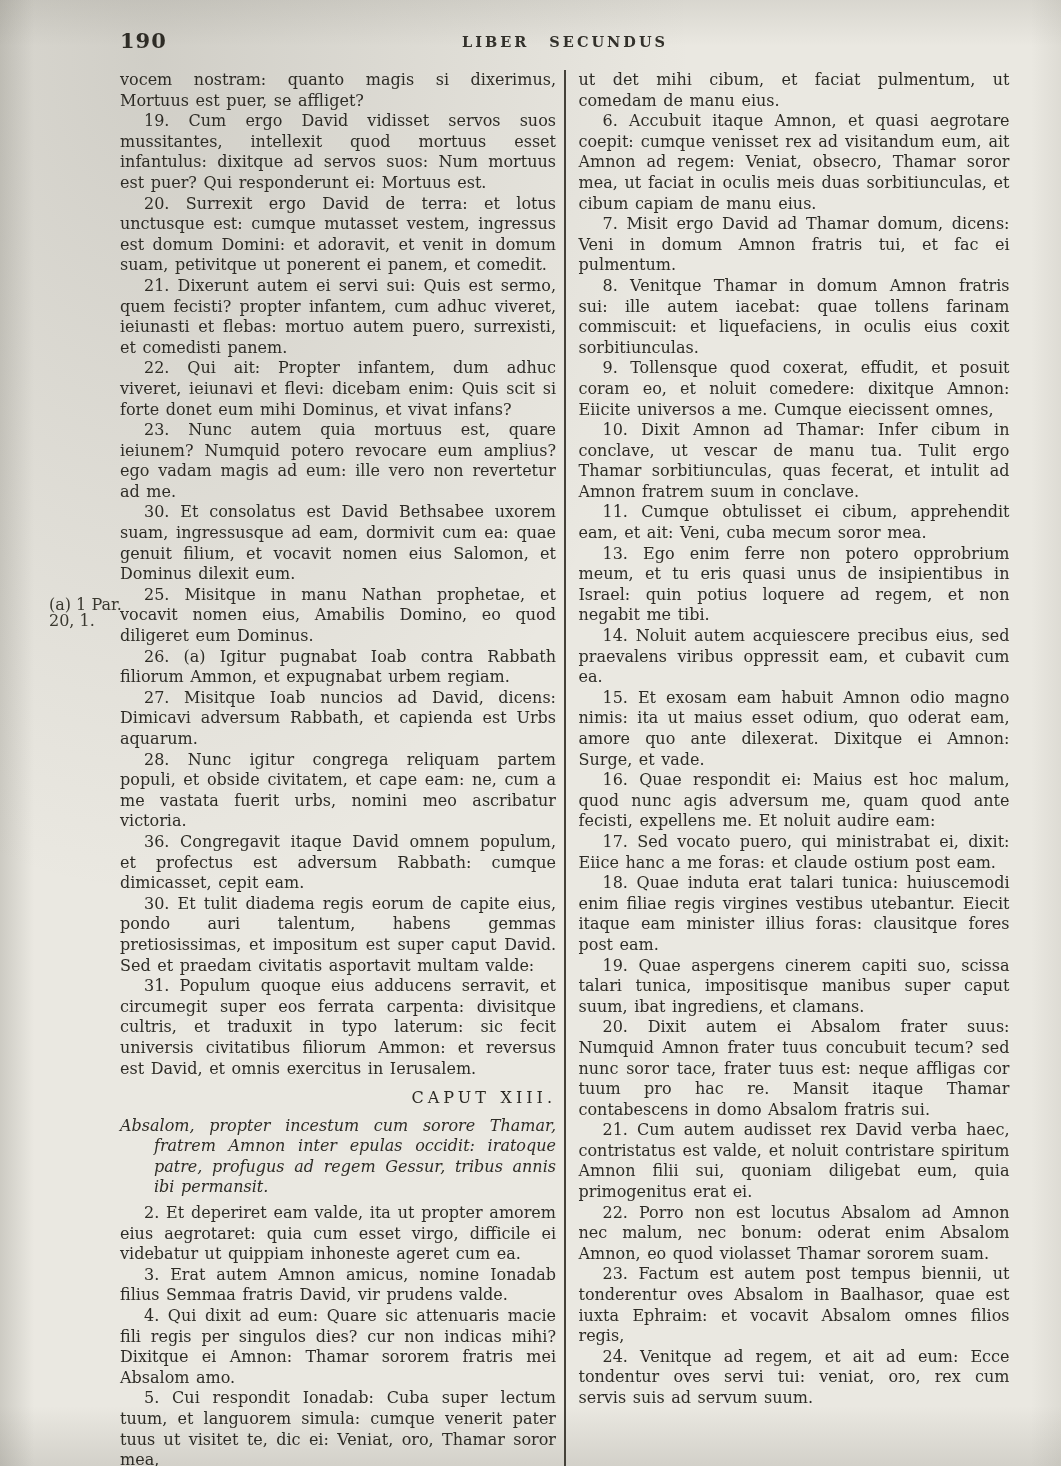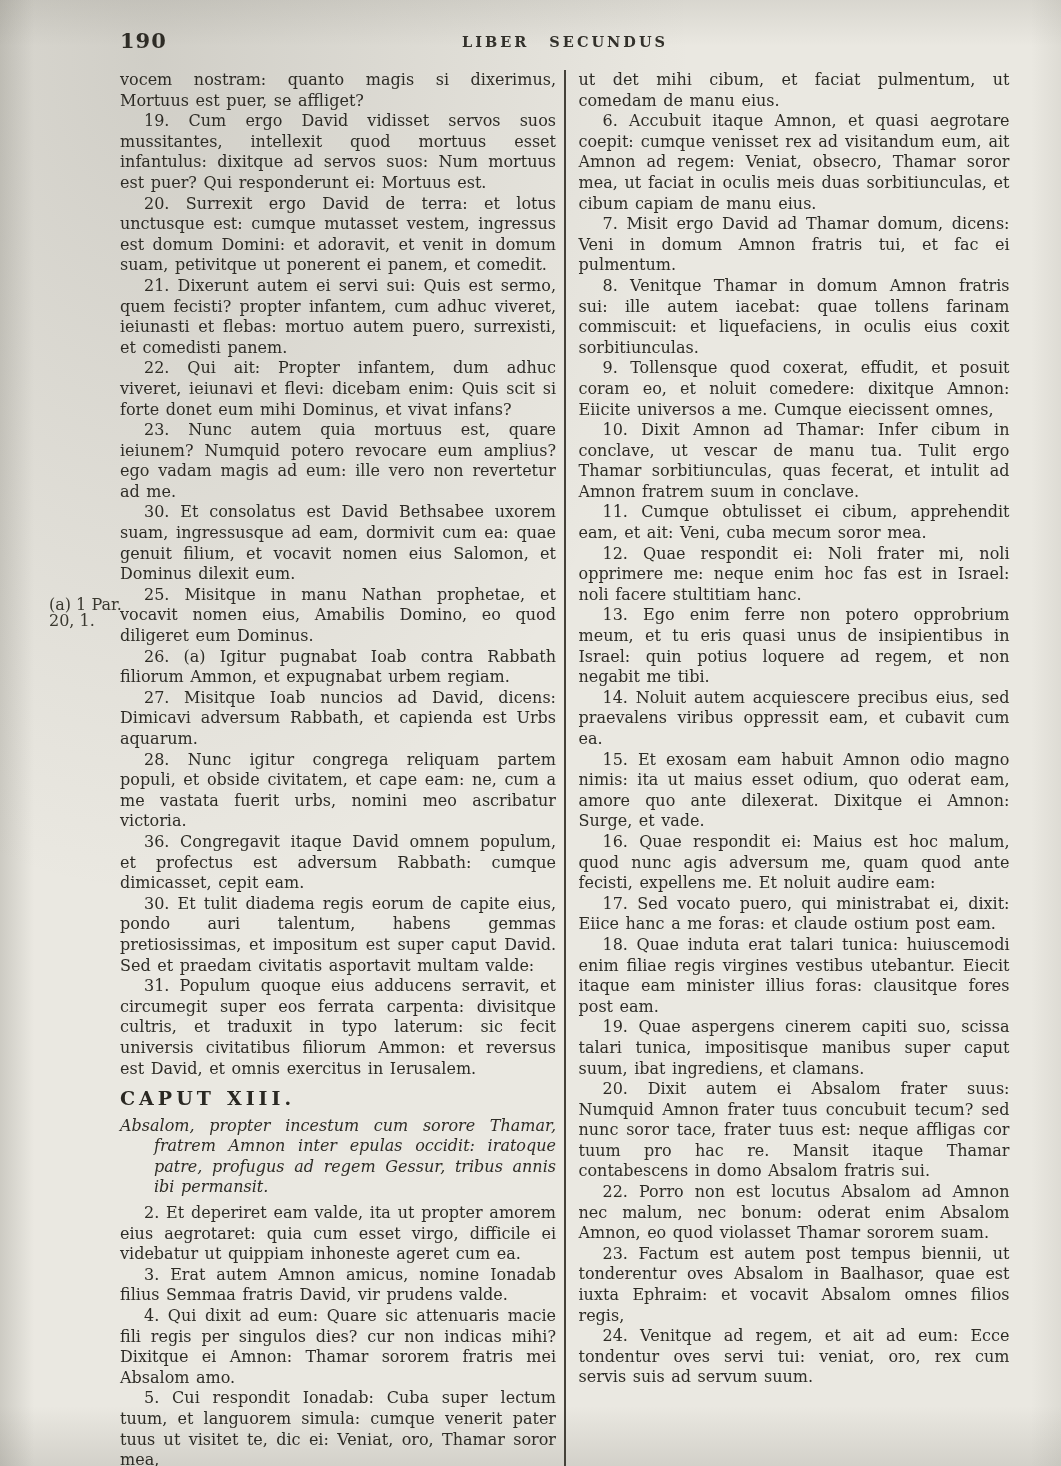--- a/index.html
+++ b/index.html
@@ -40,22 +40,22 @@
     font-size:16px;line-height:20.6px;
     text-align:justify;word-spacing:1.5px;
   }
   .col-left{width:436px;}
   .col-right{width:431px;}
   .divider{width:1.5px;background:#45423a;margin-left:8px;margin-right:13px;}
   .col p{margin:0;}
   .col p.verse{text-indent:24px;}
   .col p.continuation{text-indent:0;}
   .col p.heading{
-    text-indent:0;text-align:left;
-    font-weight:bold;font-size:19px;letter-spacing:4px;
+    text-indent:0;text-align:right;
+    font-weight:normal;font-size:16px;letter-spacing:4px;
     margin:9px 0 7px 0;color:#2a2822;
   }
   .col p.summary{
     font-style:italic;
     padding-left:34px;text-indent:-34px;
     margin-bottom:5px;
   }
 </style>
 </head>
 <body>
@@ -97,28 +97,28 @@
       </div>
     <div class="divider"></div>
     <div class="col col-right">
         <p class="continuation">ut det mihi cibum, et faciat pulmentum, ut comedam de manu eius.</p>
         <p class="verse">6. Accubuit itaque Amnon, et quasi aegrotare coepit: cumque venisset rex ad visitandum eum, ait Amnon ad regem: Veniat, obsecro, Thamar soror mea, ut faciat in oculis meis duas sorbitiunculas, et cibum capiam de manu eius.</p>
         <p class="verse">7. Misit ergo David ad Thamar domum, dicens: Veni in domum Amnon fratris tui, et fac ei pulmentum.</p>
         <p class="verse">8. Venitque Thamar in domum Amnon fratris sui: ille autem iacebat: quae tollens farinam commiscuit: et liquefaciens, in oculis eius coxit sorbitiunculas.</p>
         <p class="verse">9. Tollensque quod coxerat, effudit, et posuit coram eo, et noluit comedere: dixitque Amnon: Eiicite universos a me. Cumque eiecissent omnes,</p>
         <p class="verse">10. Dixit Amnon ad Thamar: Infer cibum in conclave, ut vescar de manu tua. Tulit ergo Thamar sorbitiunculas, quas fecerat, et intulit ad Amnon fratrem suum in conclave.</p>
         <p class="verse">11. Cumque obtulisset ei cibum, apprehendit eam, et ait: Veni, cuba mecum soror mea.</p>
-        <p class="verse">12. Quae respondit ei: Noli frater mi, noli opprimere me: neque enim hoc fas est in Israel: noli facere stultitiam hanc.</p>
         <p class="verse">13. Ego enim ferre non potero opprobrium meum, et tu eris quasi unus de insipientibus in Israel: quin potius loquere ad regem, et non negabit me tibi.</p>
         <p class="verse">14. Noluit autem acquiescere precibus eius, sed praevalens viribus oppressit eam, et cubavit cum ea.</p>
         <p class="verse">15. Et exosam eam habuit Amnon odio magno nimis: ita ut maius esset odium, quo oderat eam, amore quo ante dilexerat. Dixitque ei Amnon: Surge, et vade.</p>
         <p class="verse">16. Quae respondit ei: Maius est hoc malum, quod nunc agis adversum me, quam quod ante fecisti, expellens me. Et noluit audire eam:</p>
         <p class="verse">17. Sed vocato puero, qui ministrabat ei, dixit: Eiice hanc a me foras: et claude ostium post eam.</p>
         <p class="verse">18. Quae induta erat talari tunica: huiuscemodi enim filiae regis virgines vestibus utebantur. Eiecit itaque eam minister illius foras: clausitque fores post eam.</p>
         <p class="verse">19. Quae aspergens cinerem capiti suo, scissa talari tunica, impositisque manibus super caput suum, ibat ingrediens, et clamans.</p>
         <p class="verse">20. Dixit autem ei Absalom frater suus: Numquid Amnon frater tuus concubuit tecum? sed nunc soror tace, frater tuus est: neque affligas cor tuum pro hac re. Mansit itaque Thamar contabescens in domo Absalom fratris sui.</p>
+        <p class="verse">21. Cum autem audisset rex David verba haec, contristatus est valde, et noluit contristare spiritum Amnon filii sui, quoniam diligebat eum, quia primogenitus erat ei.</p>
         <p class="verse">22. Porro non est locutus Absalom ad Amnon nec malum, nec bonum: oderat enim Absalom Amnon, eo quod violasset Thamar sororem suam.</p>
         <p class="verse">23. Factum est autem post tempus biennii, ut tonderentur oves Absalom in Baalhasor, quae est iuxta Ephraim: et vocavit Absalom omnes filios regis,</p>
         <p class="verse">24. Venitque ad regem, et ait ad eum: Ecce tondentur oves servi tui: veniat, oro, rex cum servis suis ad servum suum.</p>
       </div>
   </div>
 
 </div>
 
 </body></html>

